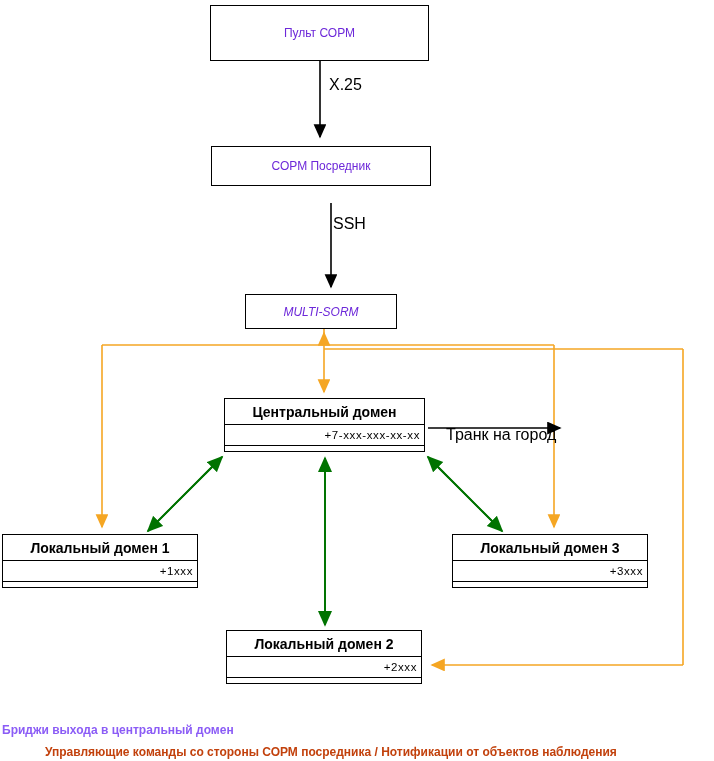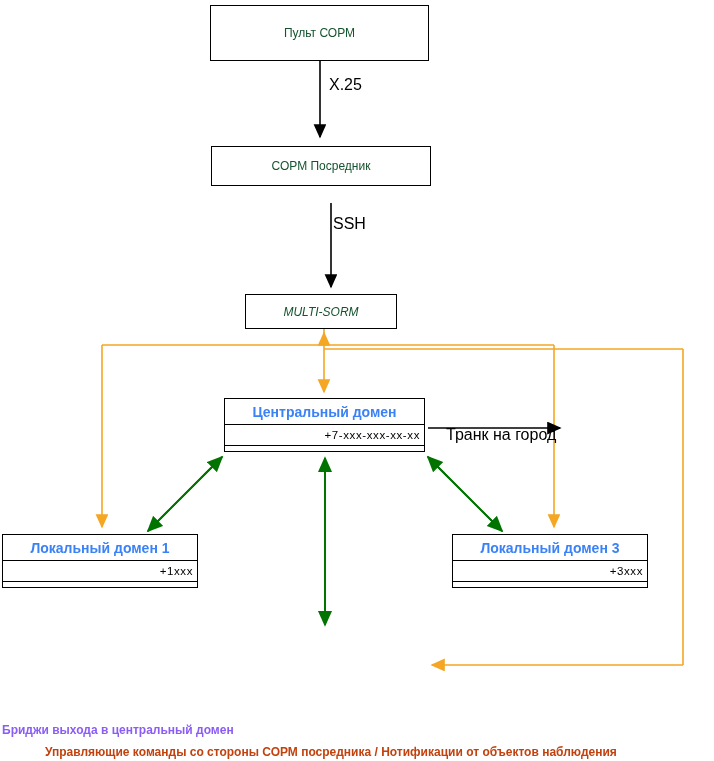--- a/index.html
+++ b/index.html
@@ -28,33 +28,33 @@
     position: absolute;
     box-sizing: border-box;
     background: #ffffff;
     border: 1px solid #000000;
   }
   .plain-node {
     display: flex;
     align-items: center;
     justify-content: center;
     font-size: 12px;
-    color: #14532d;
+    color: #6d28d9;
     text-align: center;
   }
   .domain-node {
     padding: 0;
   }
   .domain-title {
     font-size: 14px;
     font-weight: bold;
     text-align: center;
     padding: 5px 6px 4px 6px;
     border-bottom: 1px solid #000000;
-    color: #3b82f6;
+    color: #000000;
     white-space: nowrap;
   }
   .domain-body {
     font-size: 11.5px;
     text-align: right;
     padding: 4px 4px 4px 4px;
     color: #000000;
     border-bottom: 1px solid #000000;
     letter-spacing: 0.6px;
   }
@@ -162,20 +162,25 @@
     <div class="domain-body">+1xxx</div>
     <div class="domain-foot"></div>
   </div>
 
   <div class="node domain-node" style="left:452px; top:534px; width:196px; height:54px;">
     <div class="domain-title">Локальный домен 3</div>
     <div class="domain-body">+3xxx</div>
     <div class="domain-foot"></div>
   </div>
 
+  <div class="node domain-node" style="left:226px; top:630px; width:196px; height:54px;">
+    <div class="domain-title">Локальный домен 2</div>
+    <div class="domain-body">+2xxx</div>
+    <div class="domain-foot"></div>
+  </div>
 
   <div class="edge-label" style="left:329px; top:76px;">X.25</div>
   <div class="edge-label" style="left:333px; top:215px;">SSH</div>
   <div class="edge-label" style="left:446px; top:426px;">Транк на город</div>
 
   <div class="legend" style="left:2px; top:723px; color:#8b5cf6;">Бриджи выхода в центральный домен</div>
   <div class="legend" style="left:9px; top:745px; color:#c2410c;margin-left:36px;">Управляющие команды со стороны СОРМ посредника / Нотификации от объектов наблюдения</div>
 
 </div>
 

